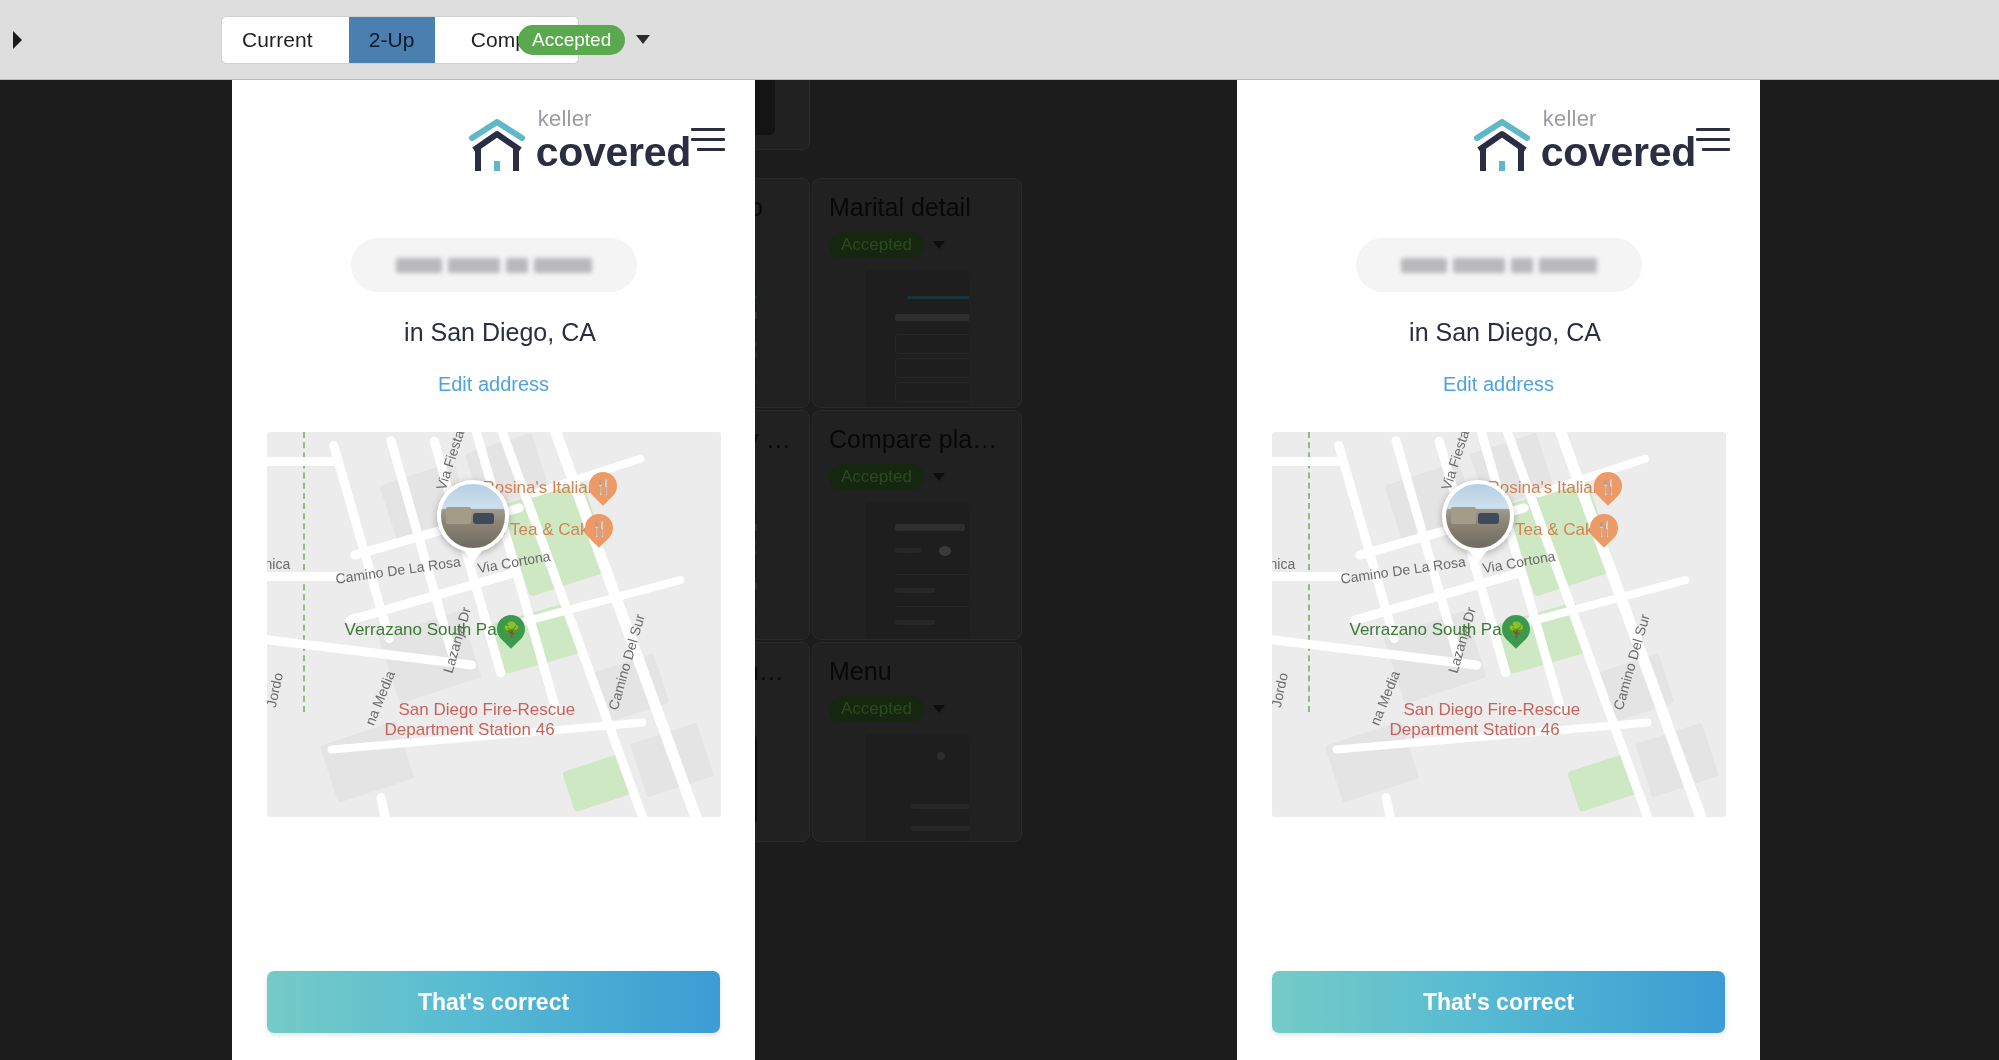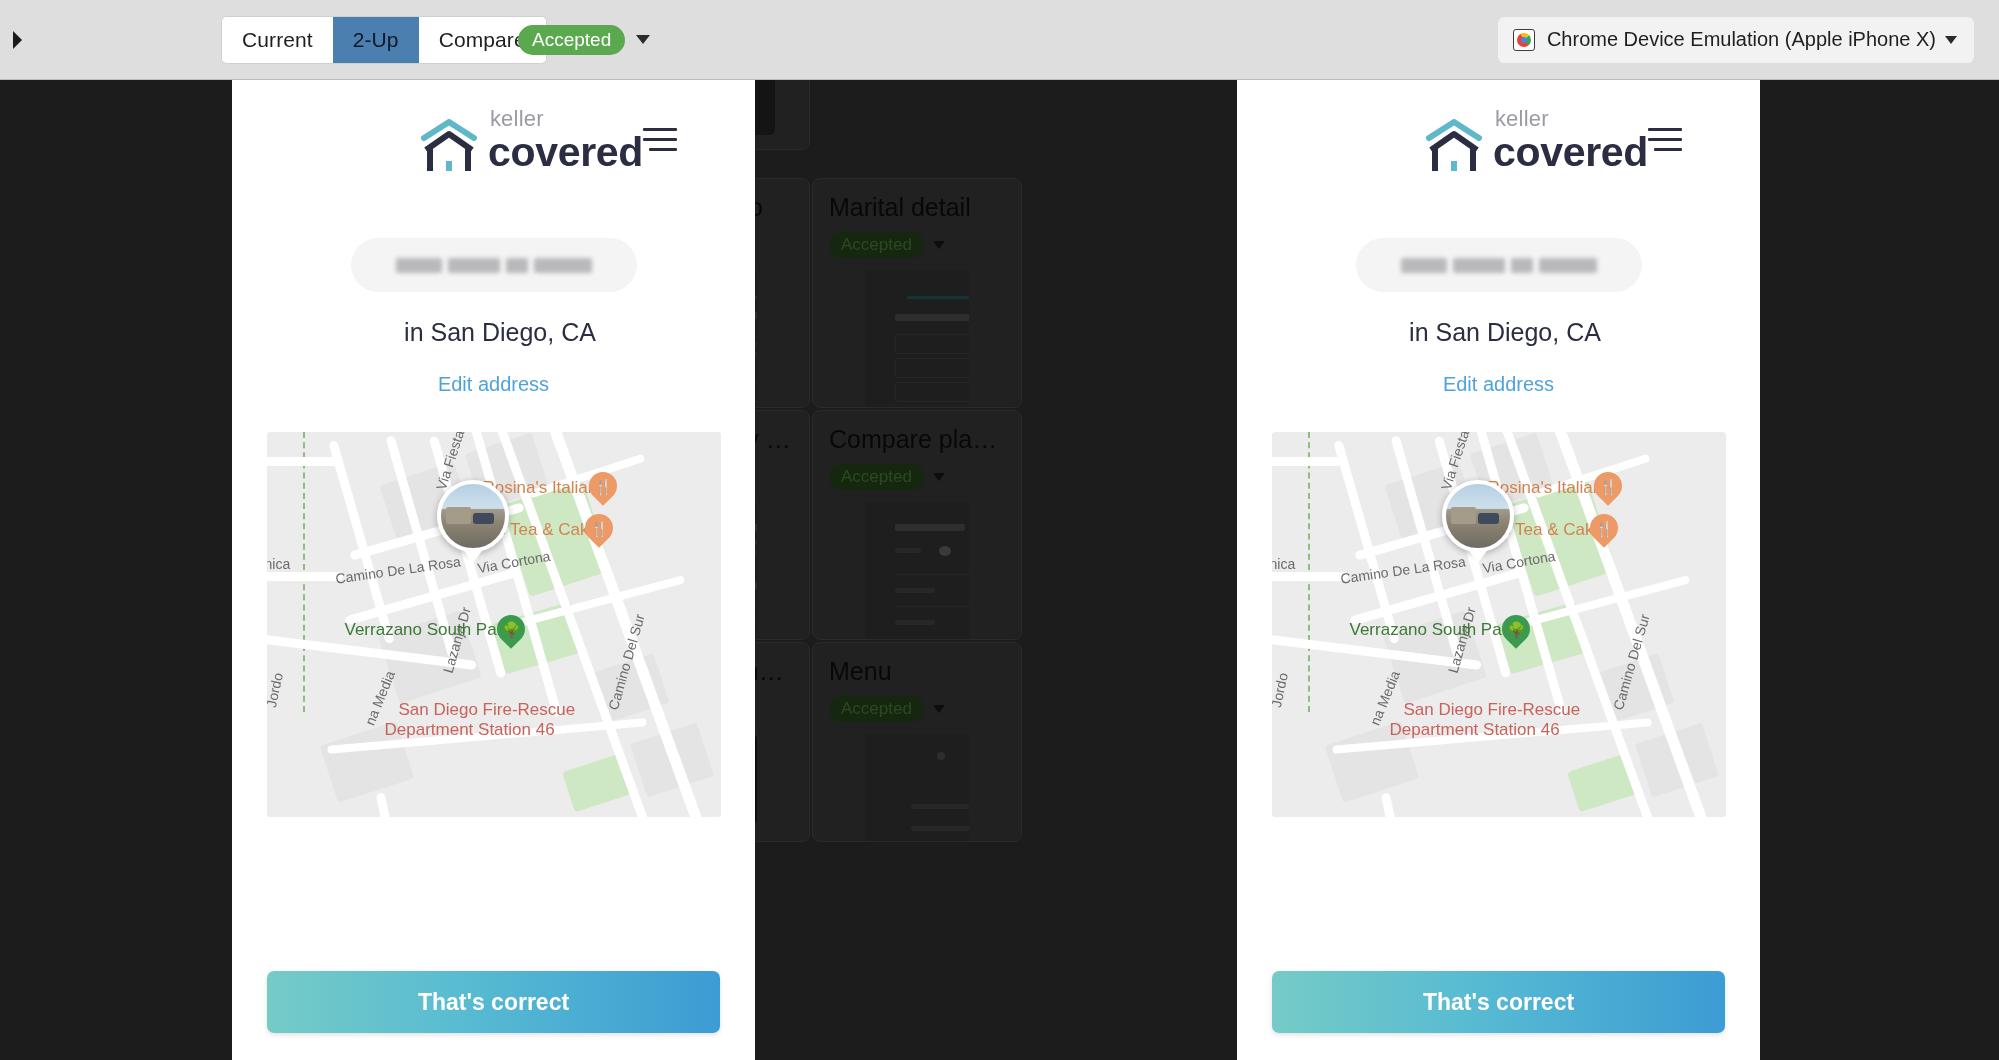--- a/index.html
+++ b/index.html
@@ -21,21 +21,21 @@
   .panel-toggle {
     position: absolute; left: 4px; top: 50%; transform: translateY(-50%);
     width: 26px; height: 34px;
     display: flex; align-items: center; justify-content: center;
     color: #1a1a1a; font-size: 24px; font-weight: bold;
     cursor: pointer; line-height: 1;
   }
   .seg-group {
     position: absolute; left: 222px; top: 50%; transform: translateY(-50%);
     display: flex; background: #fff; border-radius: 5px; overflow: hidden;
-    height: 46px; box-shadow: 0 0 0 1px rgba(0,0,0,0.06);
+    height: 46px; box-shadow: 0 0 0 1px rgba(0,0,0,0.06); gap: 16px;
   }
   .seg-btn {
     display: flex; align-items: center; justify-content: center;
     padding: 0 20px; font-size: 21px; color: #1f1f1f;
     background: #fff; cursor: pointer; user-select: none;
     letter-spacing: .1px;
   }
   .seg-btn.active { background: #4a7fb0; color: #0f172a; }
 
   .status-wrap {
@@ -147,21 +147,21 @@
     position: absolute; top: 0;
     width: 523px; height: 980px;
     background: #ffffff;
     overflow: hidden;
   }
   .device.left  { left: 232px; }
   .device.right { left: 1237px; }
 
   .dev-header {
     position: relative; height: 110px;
-    display: flex; align-items: center; justify-content: center;
+    display: flex; align-items: center; justify-content: flex-end;
     padding: 0 30px 0 0;
   }
   .logo {
     display: flex; align-items: flex-end; gap: 10px;
     margin-left: 140px; margin-top: 10px;
   }
   .logo-mark { width: 58px; height: 54px; flex: none; }
   .logo-text { display: flex; flex-direction: column; line-height: 1; }
   .logo-keller {
     font-size: 22px; color: #9b9ba3; letter-spacing: .2px;
@@ -288,27 +288,20 @@
     <div class="seg-btn">Current</div>
     <div class="seg-btn active">2-Up</div>
     <div class="seg-btn">Compare</div>
   </div>
 
   <div class="status-wrap">
     <div class="status-badge">Accepted</div>
     <div class="caret-down"></div>
   </div>
 
-  <div class="device-select">
-    <span class="chrome-icon">
-        <span class="chrome-circle"></span>
-      </span>
-    <span class="device-label">Chrome Device Emulation (Apple iPhone X)</span>
-    <span class="device-caret"></span>
-  </div>
 </div>
 
 <div class="stage">
 
   <div class="bg-grid">
 
     <div class="bg-card" style="left:0; top:-130px; width:210px; height:200px;">
       <div class="bg-thumb dark" style="height:170px;margin:0 18px;">
         
         

